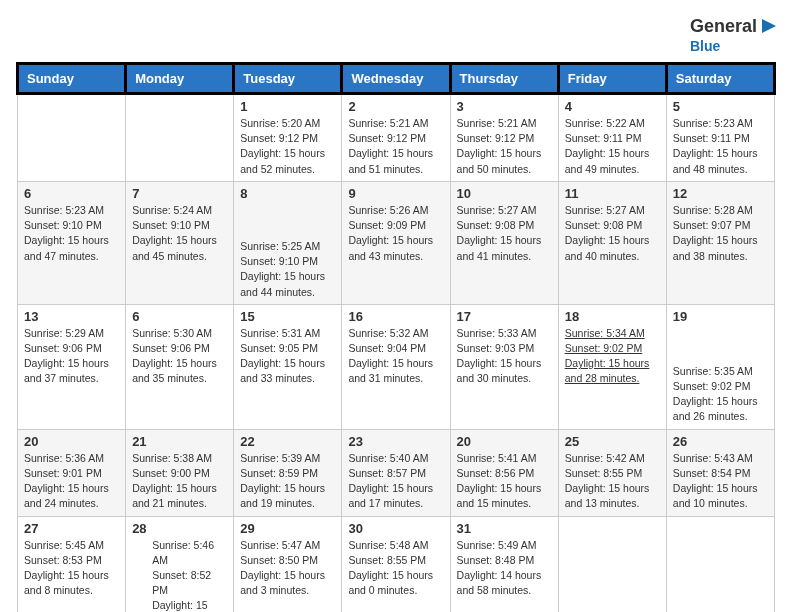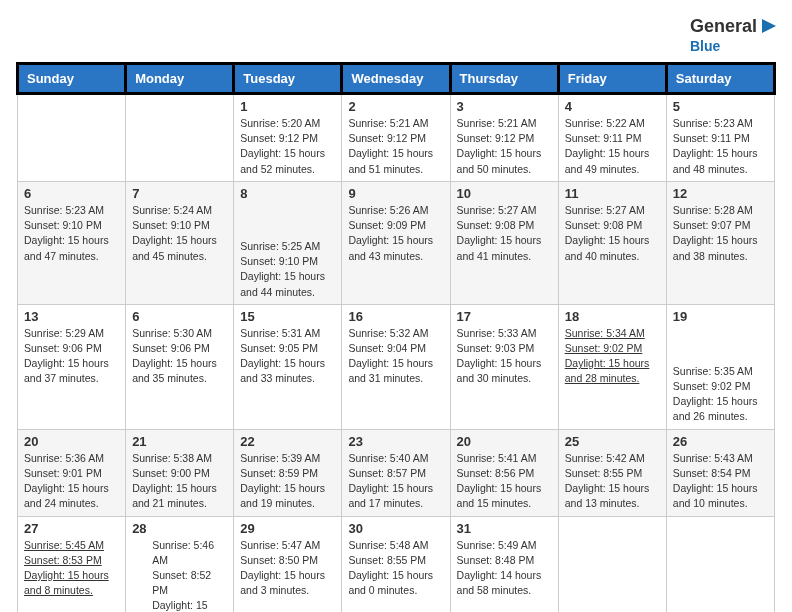--- a/index.html
+++ b/index.html
@@ -277,21 +277,21 @@
         <td>
           <div class="day-num">26</div>
           <div class="day-detail" style="white-space: pre-line;">Sunrise: 5:43 AM
 Sunset: 8:54 PM
 Daylight: 15 hours and 10 minutes.</div>
         </td>
       </tr>
       <tr>
         <td>
           <div class="day-num">27</div>
-          <div class="day-detail" style="white-space: pre-line; text-decoration: underline;">Sunrise: 5:45 AM
+          <div class="day-detail" style="white-space: pre-line;">Sunrise: 5:45 AM
 Sunset: 8:53 PM
 Daylight: 15 hours and 8 minutes.</div>
         </td>
         <td>
           <div class="day-num">28</div>
           <div class="day-detail" style="white-space: pre-line; margin-left: 20px;">Sunrise: 5:46 AM
 Sunset: 8:52 PM
 Daylight: 15 hours and 5 minutes.</div>
         </td>
         <td>

